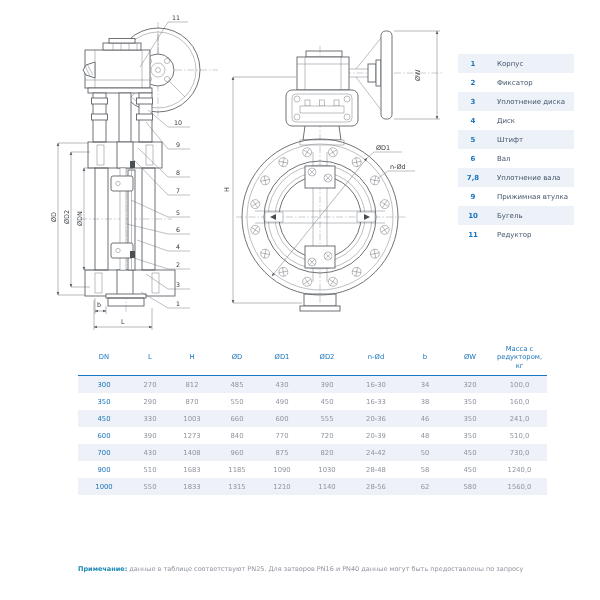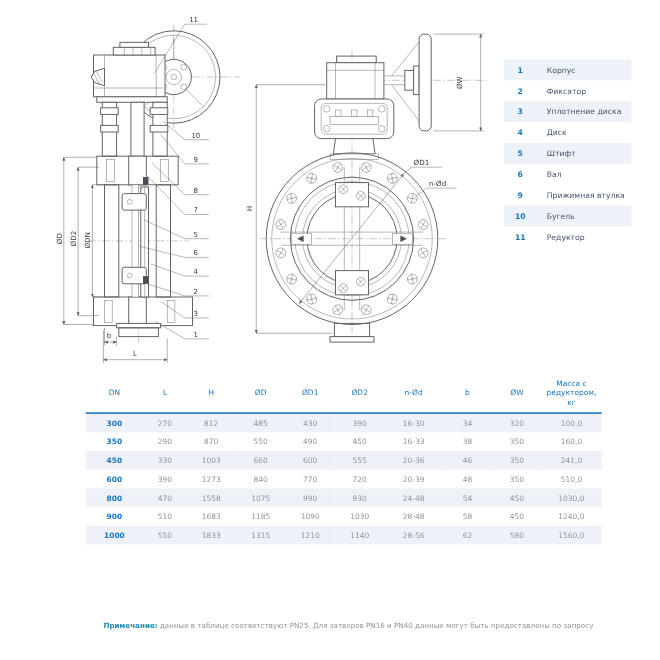--- a/index.html
+++ b/index.html
@@ -21,23 +21,23 @@
   .lg-num{width:30px;text-align:center;color:#1b75bc;font-weight:bold;font-size:7px;}
   .lg-lbl{color:#44546b;font-size:7px;padding-left:9px;white-space:nowrap;text-align:right;}
   
   .tbl-wrap{position:absolute;left:78px;top:342px;width:450px;}
   table.dim-table{border-collapse:collapse;table-layout:fixed;width:449px;}
   .dim-table thead th{color:#1b75bc;font-size:6.8px;font-weight:normal;text-align:center;
       vertical-align:middle;padding:3px 1px 5px;line-height:1.25;}
   .dim-table thead tr{border-bottom:1.8px solid #1b75bc;}
   .dim-table tbody td{font-size:6.8px;color:#8f959e;text-align:center;height:17px;padding:0;}
   .dim-table tbody tr:nth-child(odd){background:#eef1f7;}
-  .dim-table tbody td.dn{color:#1b75bc;font-weight:bold;}
+  .dim-table tbody td.dn{color:#1b75bc;font-weight:normal;}
   
-  .note{position:absolute;left:94px;top:565px;width:465px;font-size:6.5px;color:#8f959e;line-height:1.3;}
+  .note{position:absolute;left:78px;top:565px;width:465px;font-size:6.5px;color:#8f959e;line-height:1.3;}
   .note .nlabel{color:#1e8ab5;font-weight:bold;}
 </style>
 </head>
 <body>
 
 <svg id="drawing" width="460" height="340" viewBox="0 0 460 340">
   <defs>
     <marker id="arr" viewBox="0 0 10 10" refX="9" refY="5" markerWidth="7" markerHeight="7" orient="auto-start-reverse">
         <path d="M0,1 L10,5 L0,9 z" fill="#5f6368"></path>
       </marker>
@@ -304,20 +304,24 @@
       <span class="lg-lbl">Диск</span>
     </div>
     <div class="lg-row alt">
       <span class="lg-num">5</span>
       <span class="lg-lbl">Штифт</span>
     </div>
     <div class="lg-row">
       <span class="lg-num">6</span>
       <span class="lg-lbl">Вал</span>
     </div>
+    <div class="lg-row alt">
+      <span class="lg-num">7,8</span>
+      <span class="lg-lbl">Уплотнение вала</span>
+    </div>
     <div class="lg-row">
       <span class="lg-num">9</span>
       <span class="lg-lbl">Прижимная втулка</span>
     </div>
     <div class="lg-row alt">
       <span class="lg-num">10</span>
       <span class="lg-lbl">Бугель</span>
     </div>
     <div class="lg-row">
       <span class="lg-num">11</span>
@@ -384,30 +388,30 @@
           <td>1273</td>
           <td>840</td>
           <td>770</td>
           <td>720</td>
           <td>20-39</td>
           <td>48</td>
           <td>350</td>
           <td>510,0</td>
         </tr>
         <tr>
-          <td class="dn">800</td>
-          <td>470</td>
-          <td>1558</td>
-          <td>1075</td>
-          <td>990</td>
-          <td>930</td>
-          <td>24-48</td>
-          <td>54</td>
+          <td class="dn">700</td>
+          <td>430</td>
+          <td>1408</td>
+          <td>960</td>
+          <td>875</td>
+          <td>820</td>
+          <td>24-42</td>
+          <td>50</td>
           <td>450</td>
-          <td>1030,0</td>
+          <td>730,0</td>
         </tr>
         <tr>
           <td class="dn">900</td>
           <td>510</td>
           <td>1683</td>
           <td>1185</td>
           <td>1090</td>
           <td>1030</td>
           <td>28-48</td>
           <td>58</td>

